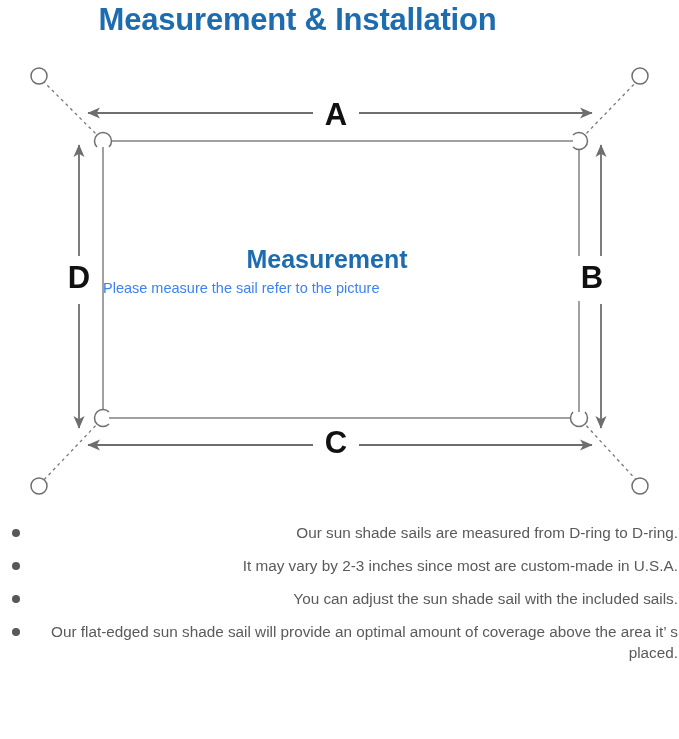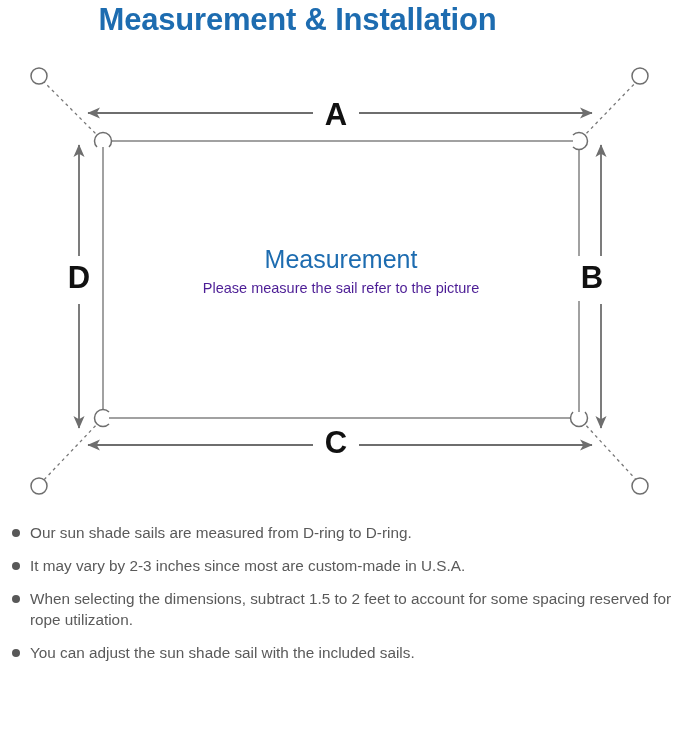--- a/index.html
+++ b/index.html
@@ -44,39 +44,38 @@
     width: 679px;
     height: 470px;
   }
   .diagram svg {
     display: block;
   }
 
   
   .sail-title {
     position: absolute;
-    left: 103px;
+    left: 89px;
     top: 244px;
     width: 476px;
     text-align: center;
     font-size: 25px;
-    font-weight: normal;
+    font-weight: bold;
     color: #1d6cb0;
     line-height: 30px;
     white-space: nowrap;
   }
   .sail-sub {
     position: absolute;
     left: 103px;
     top: 278px;
     width: 476px;
-    text-align: center;
     font-size: 14.5px;
     font-weight: normal;
-    color: #4c1d95;
+    color: #3b82f6;
     line-height: 20px;
     white-space: nowrap;
   }
 
   
   .dim-label {
     position: absolute;
     font-weight: bold;
     color: #111111;
     text-align: center;
@@ -119,20 +118,21 @@
     top: 522px;
     width: 679px;
   }
   .note-item {
     position: relative;
     padding-left: 30px;
     margin-bottom: 12px;
     font-size: 15.3px;
     line-height: 21px;
     color: #5a5a5a;
+    text-align: right;
   }
   .note-item .dot {
     position: absolute;
     left: 12px;
     top: 7px;
     width: 8px;
     height: 8px;
     border-radius: 50%;
     background: #585858;
   }
@@ -199,21 +199,21 @@
     <div class="note-item">
       <span class="dot"></span>
       <span class="note-text">Our sun shade sails are measured from D-ring to D-ring.</span>
     </div>
     <div class="note-item">
       <span class="dot"></span>
       <span class="note-text">It may vary by 2-3 inches since most are custom-made in U.S.A.</span>
     </div>
     <div class="note-item">
       <span class="dot"></span>
-      <span class="note-text">When selecting the dimensions, subtract 1.5 to 2 feet to account for some spacing reserved for rope utilization.</span>
-    </div>
-    <div class="note-item">
-      <span class="dot"></span>
       <span class="note-text">You can adjust the sun shade sail with the included sails.</span>
     </div>
+    <div class="note-item">
+      <span class="dot"></span>
+      <span class="note-text">Our flat-edged sun shade sail will provide an optimal amount of coverage above the area it’ s placed.</span>
+    </div>
   </div>
 
 </div>
 
 </body></html>

